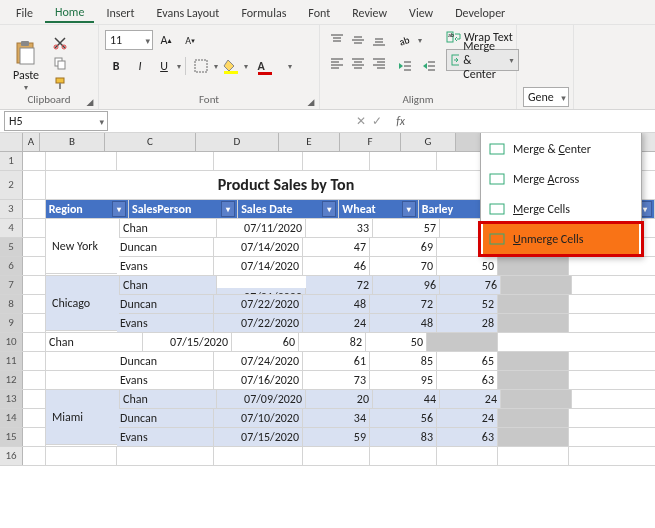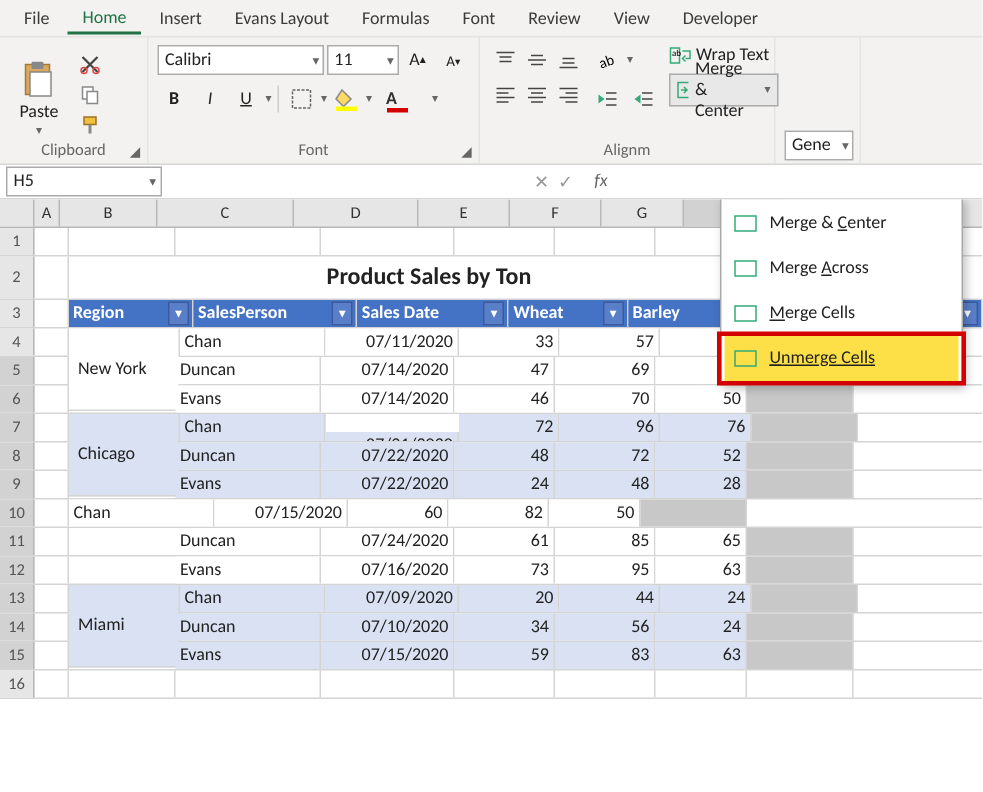--- a/index.html
+++ b/index.html
@@ -104,21 +104,20 @@
             </div>
         </div>
       </div>
       <div class="group-label">Clipboard</div>
       <div class="corner-expand">◢</div>
     </div>
 
     <div class="group" style="width:208px">
       <div style="display:flex;flex-direction:column;gap:4px;flex:1">
         <div class="font-row">
-          <div class="dropdown" style="width:92px">Calibri</div>
           <div class="dropdown" style="width:28px;text-align:center">11</div>
           <div class="icon-btn" style="font-size:12px">A<sup style="font-size:8px">▴</sup></div>
           <div class="icon-btn" style="font-size:10px">A<sup style="font-size:7px">▾</sup></div>
         </div>
         <div class="font-row">
           <div class="icon-btn" style="font-weight:bold">B</div>
           <div class="icon-btn" style="font-style:italic">I</div>
           <div class="icon-btn" style="text-decoration:underline">U</div>
           <span style="font-size:8px;color:#666">▾</span>
           <div style="width:1px;height:18px;background:#ccc;margin:0 2px"></div>
@@ -469,21 +468,21 @@
         <span>Merge <span class="u">A</span>cross</span>
       </div>
       <div class="menu-item">
         <div class="menu-icon">
           <svg width="16" height="14">
             <rect x="1" y="2" width="14" height="10" fill="none" stroke="#3a7"></rect>
           </svg>
         </div>
         <span><span class="u">M</span>erge Cells</span>
       </div>
-      <div class="menu-item" style="background: #fde047; text-decoration: underline;">
+      <div class="menu-item" style="background: #f97316;">
         <div class="menu-icon">
           <svg width="16" height="14">
             <rect x="1" y="2" width="14" height="10" fill="none" stroke="#3a7"></rect>
           </svg>
         </div>
         <span><span class="u">U</span>nmerge Cells</span>
       </div>
     </div>
   <div class="redbox" style="top:88px;left:478px;width:160px;height:30px"></div>
 </div>

